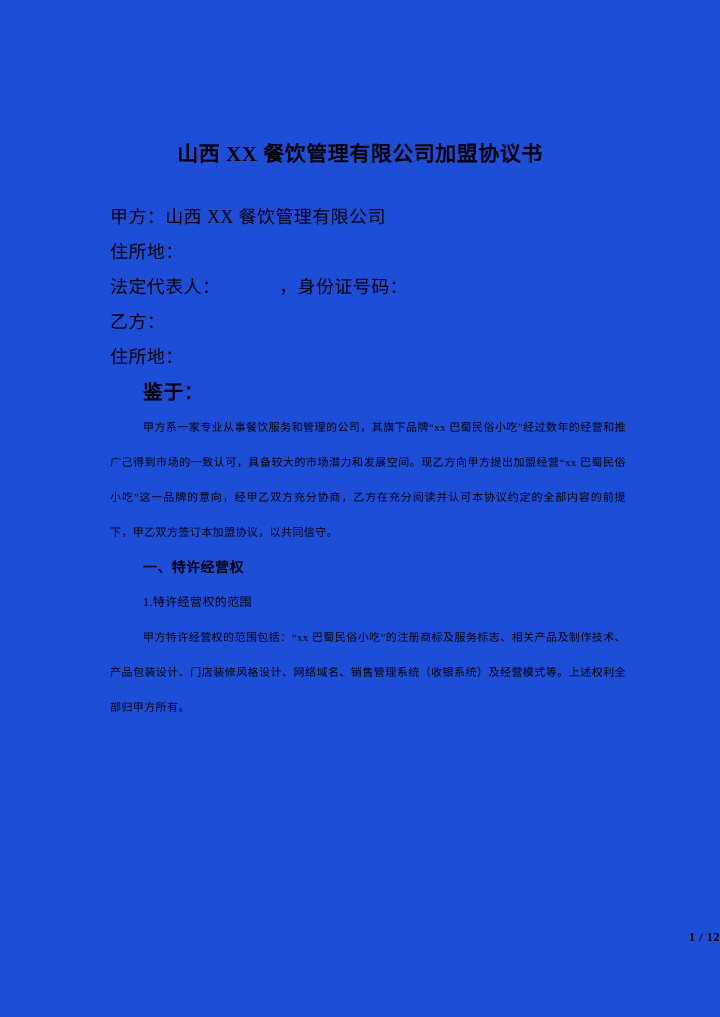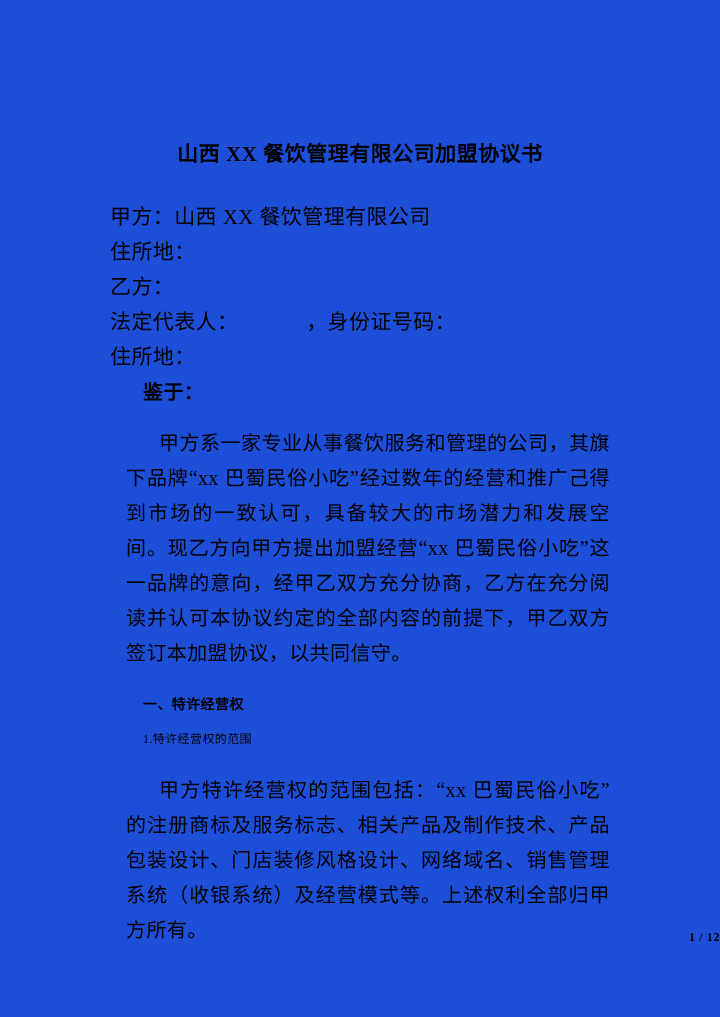--- a/index.html
+++ b/index.html
@@ -42,35 +42,35 @@
   
   .body-block {
     position: absolute;
     left: 110px;
     top: 200px;
     width: 516px;
   }
 
   
   .party-line {
-    font-size: 21px;
+    font-size: 18px;
     line-height: 35px;
     letter-spacing: 0.4px;
     white-space: pre;
   }
 
   
   .para {
-    font-size: 20px;
+    font-size: 11px;
     line-height: 35px;
     letter-spacing: 0.4px;
     text-align: justify;
     text-justify: inter-ideograph;
     text-indent: 33px;
-    margin: 16px;
+    margin: 0;
     word-break: break-all;
   }
 
   .heading-1 {
     font-size: 14px;
     line-height: 35px;
     font-weight: bold;
     letter-spacing: 0.4px;
     text-indent: 33px;
     white-space: pre;
@@ -112,23 +112,23 @@
 <div class="page">
 
   <h1 class="doc-title">山西 XX 餐饮管理有限公司加盟协议书</h1>
 
   <div class="body-block">
 
     <div class="party-line">甲方：山西 XX 餐饮管理有限公司</div>
 
     <div class="party-line">住所地：</div>
 
+    <div class="party-line">法定代表人：            ，身份证号码：</div>
+
     <div class="party-line">乙方：</div>
-
-    <div class="party-line">法定代表人：            ，身份证号码：</div>
 
     <div class="party-line">住所地：</div>
 
 
     <div class="whereas">鉴于：</div>
 
     <p class="para">甲方系一家专业从事餐饮服务和管理的公司，其旗下品牌“xx 巴蜀民俗小吃”经过数年的经营和推广己得到市场的一致认可，具备较大的市场潜力和发展空间。现乙方向甲方提出加盟经营“xx 巴蜀民俗小吃”这一品牌的意向，经甲乙双方充分协商，乙方在充分阅读并认可本协议约定的全部内容的前提下，甲乙双方签订本加盟协议，以共同信守。</p>
 
     <div class="heading-1">一、特许经营权</div>
 

